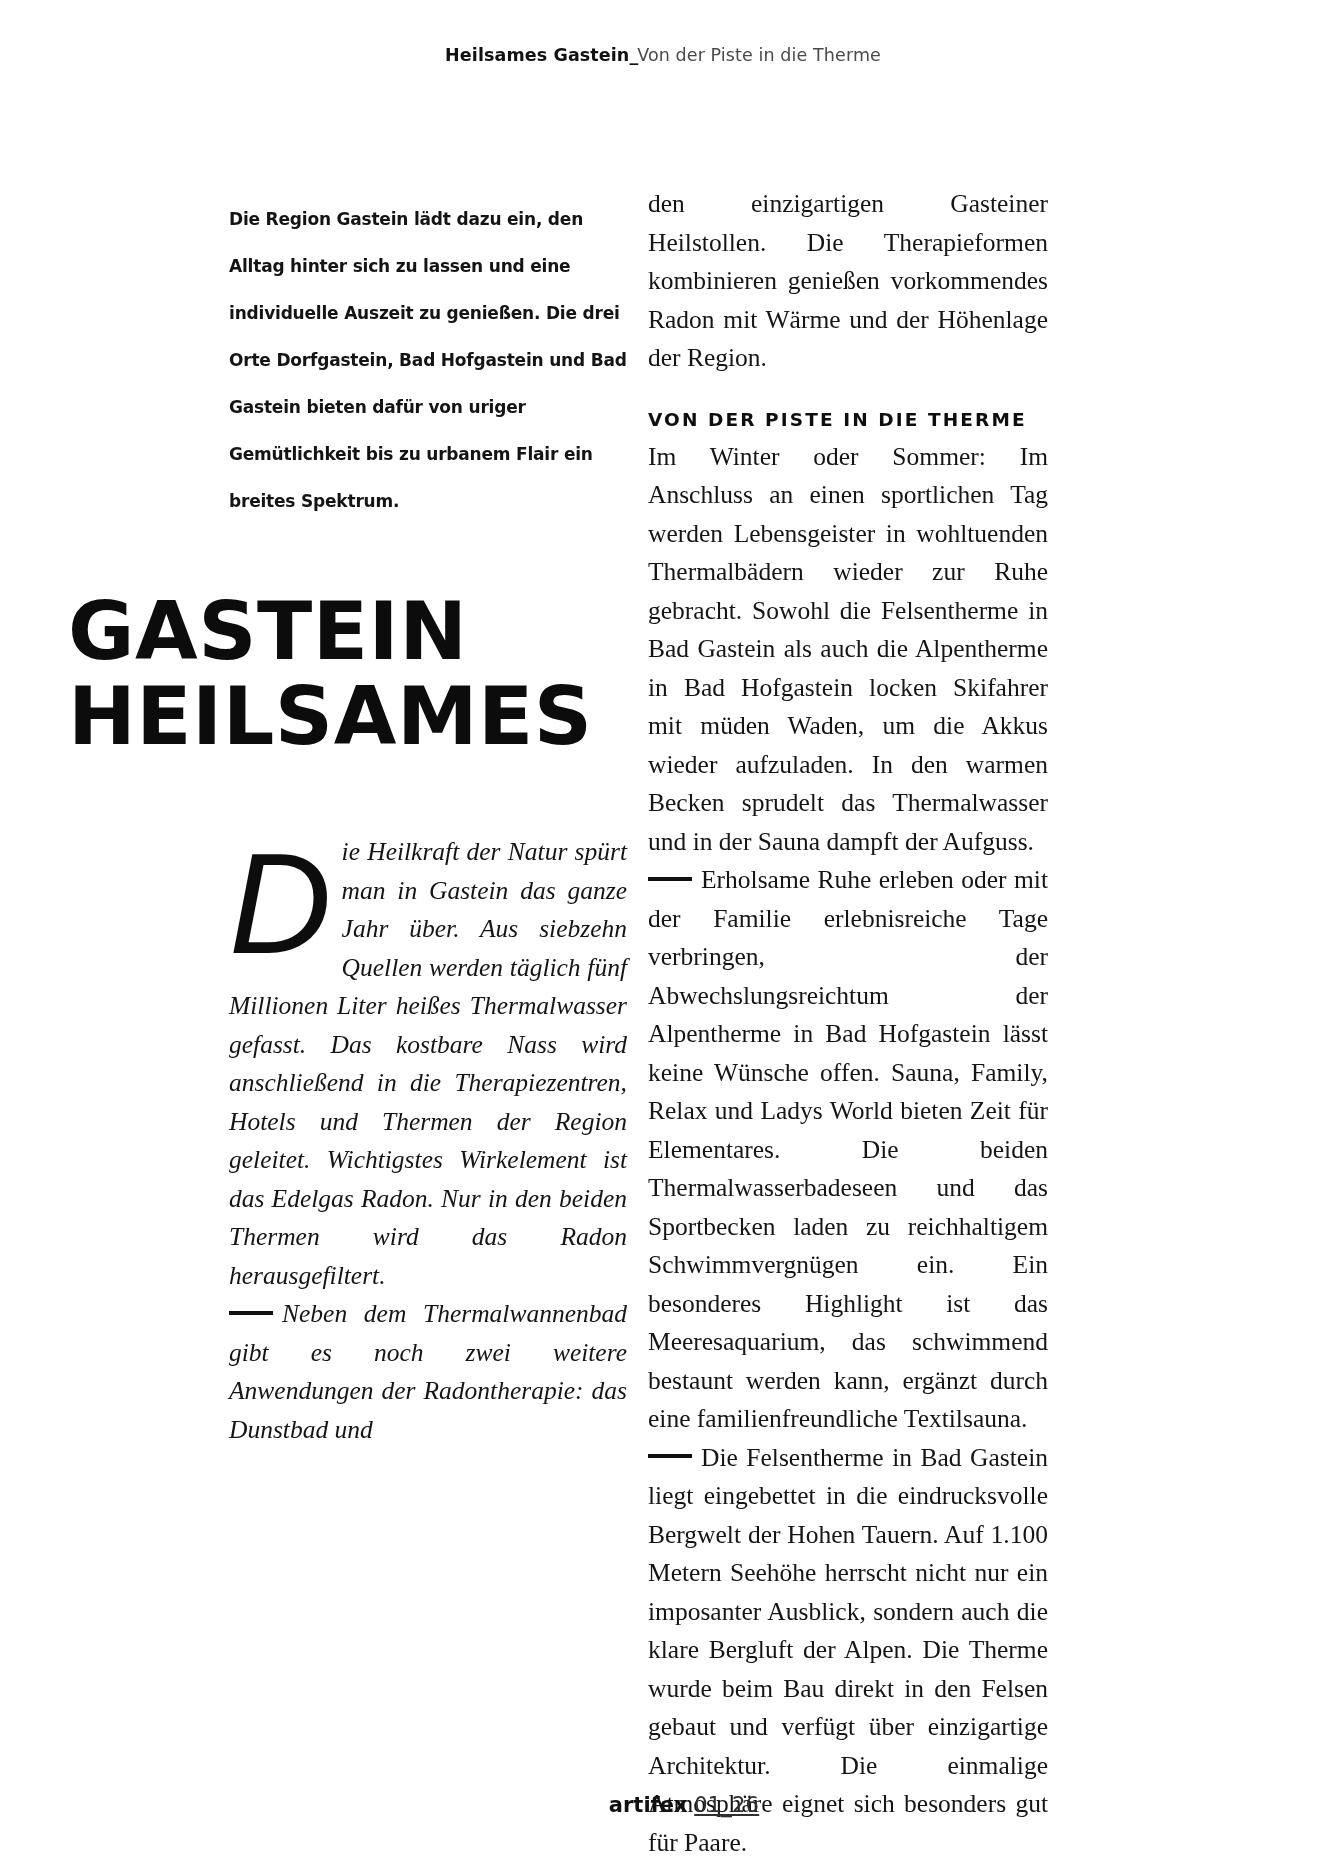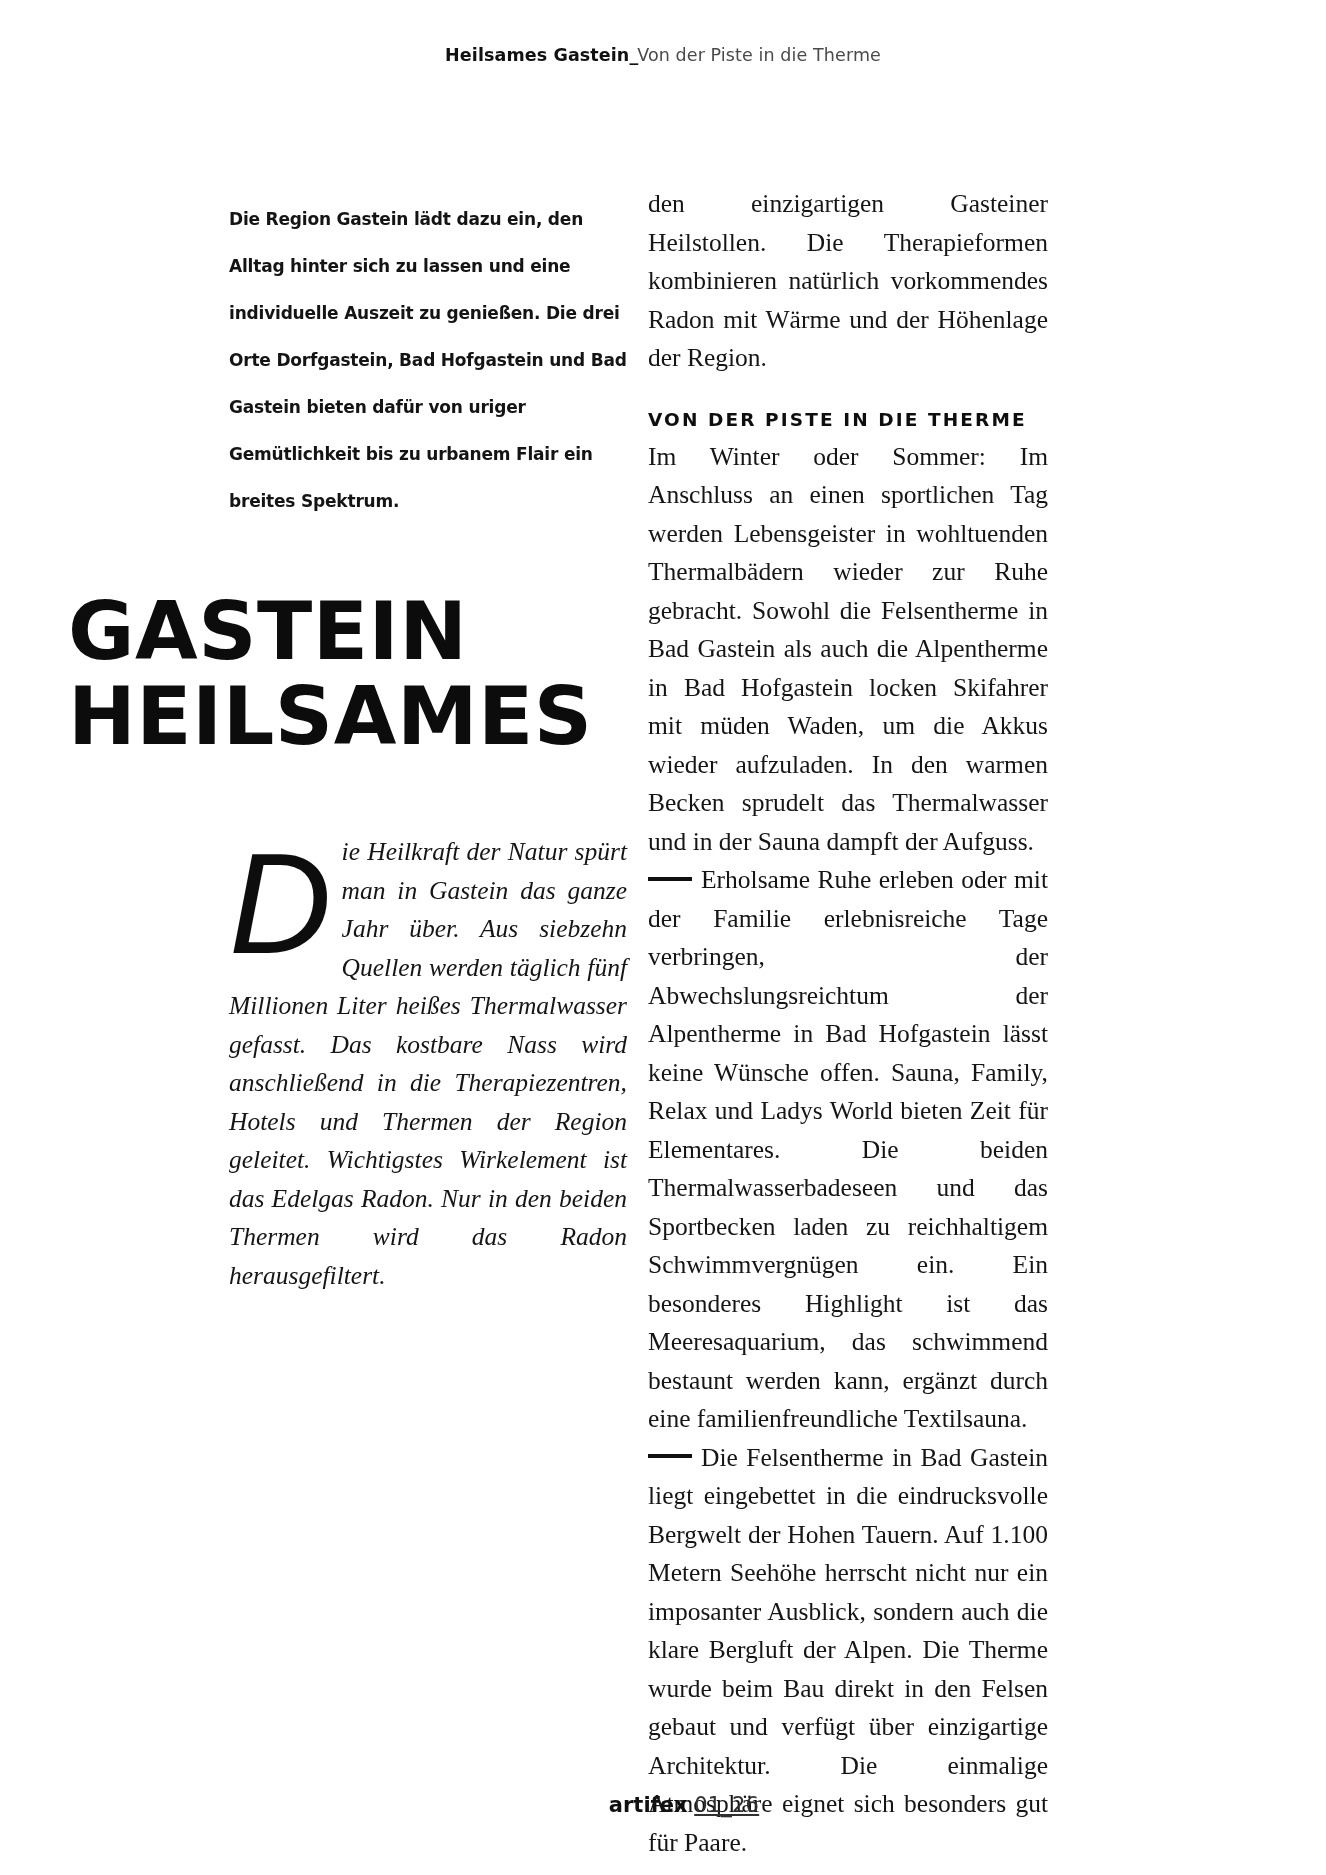--- a/index.html
+++ b/index.html
@@ -193,27 +193,28 @@
 
     <div class="lead">Die Region Gastein lädt dazu ein, den Alltag hinter sich zu lassen und eine individuelle Auszeit zu genießen. Die drei Orte Dorfgastein, Bad Hofgastein und Bad Gastein bieten dafür von uriger Gemütlichkeit bis zu urbanem Flair ein breites Spektrum.</div>
 
     <div class="headline">
       <span class="hl-line">GASTEIN</span>
       <span class="hl-line">HEILSAMES</span>
     </div>
 
     <div class="body-col left-body">
       <p class="dropcap-para">Die Heilkraft der Natur spürt man in Gastein das ganze Jahr über. Aus siebzehn Quellen werden täglich fünf Millionen Liter heißes Thermalwasser gefasst. Das kostbare Nass wird anschließend in die Therapiezentren, Hotels und Thermen der Region geleitet. Wichtigstes Wirkelement ist das Edelgas Radon. Nur in den beiden Thermen wird das Radon herausgefiltert.</p>
+      <p><span class="para-rule"></span><span>Neben dem Thermalwannenbad gibt es noch zwei weitere Anwendungen der Radontherapie: das Dunstbad und</span></p>
     </div>
 
   </div>
 
   <div class="col-right body-col">
 
-    <p>den einzigartigen Gasteiner Heilstollen. Die Therapieformen kombinieren natürlich vorkommendes Radon mit Wärme und der Höhenlage der Region.</p>
+    <p>den einzigartigen Gasteiner Heilstollen. Die Therapieformen kombinieren genießen vorkommendes Radon mit Wärme und der Höhenlage der Region.</p>
 
     <div class="subhead">VON DER PISTE IN DIE THERME</div>
 
     <p>Im Winter oder Sommer: Im Anschluss an einen sportlichen Tag werden Lebensgeister in wohltuenden Thermalbädern wieder zur Ruhe gebracht. Sowohl die Felsentherme in Bad Gastein als auch die Alpentherme in Bad Hofgastein locken Skifahrer mit müden Waden, um die Akkus wieder aufzuladen. In den warmen Becken sprudelt das Thermalwasser und in der Sauna dampft der Aufguss.</p>
 
     <p><span class="para-rule"></span><span>Erholsame Ruhe erleben oder mit der Familie erlebnisreiche Tage verbringen, der Abwechslungsreichtum der Alpentherme in Bad Hofgastein lässt keine Wünsche offen. Sauna, Family, Relax und Ladys World bieten Zeit für Elementares. Die beiden Thermalwasserbadeseen und das Sportbecken laden zu reichhaltigem Schwimmvergnügen ein. Ein besonderes Highlight ist das Meeresaquarium, das schwimmend bestaunt werden kann, ergänzt durch eine familienfreundliche Textilsauna.</span></p>
 
     <p><span class="para-rule"></span><span>Die Felsentherme in Bad Gastein liegt eingebettet in die eindrucksvolle Bergwelt der Hohen Tauern. Auf 1.100 Metern Seehöhe herrscht nicht nur ein imposanter Ausblick, sondern auch die klare Bergluft der Alpen. Die Therme wurde beim Bau direkt in den Felsen gebaut und verfügt über einzigartige Architektur. Die einmalige Atmosphäre eignet sich besonders gut für Paare.</span></p>
 
     <div class="source-link">gastein.com</div>

